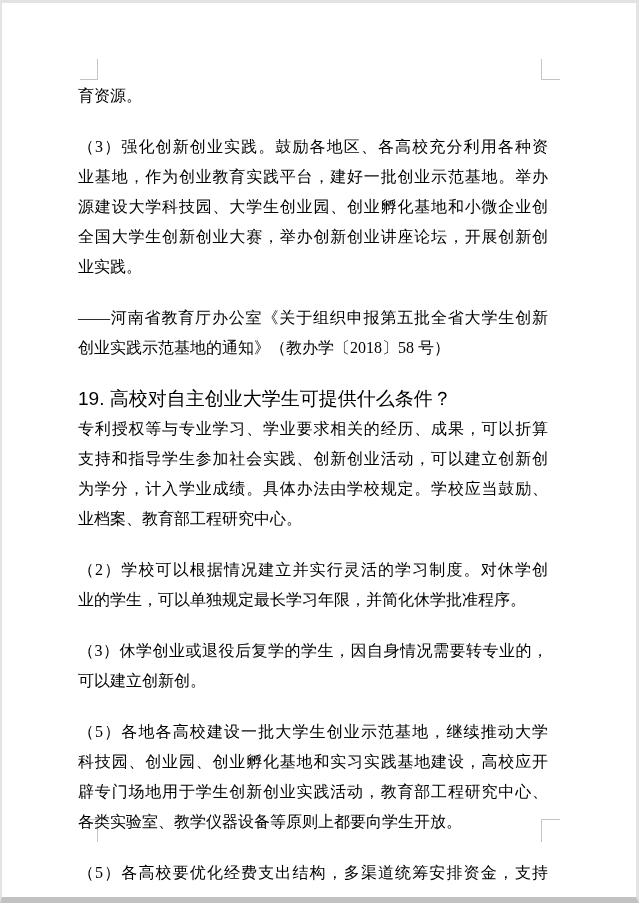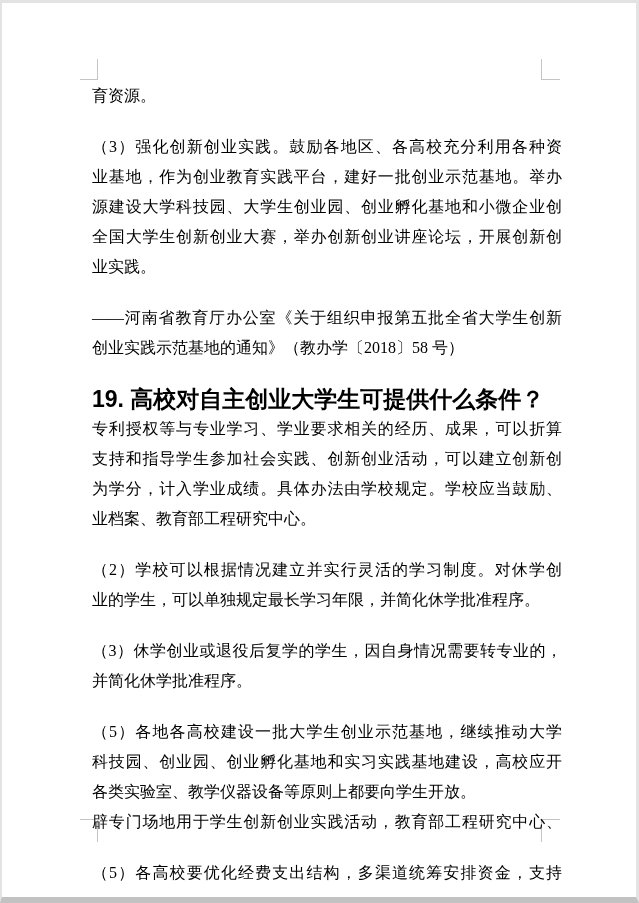--- a/index.html
+++ b/index.html
@@ -20,31 +20,31 @@
   .crop-tl{left:78px;top:56px;width:18px;height:21px;
     border-right:1px solid var(--crop,#c4c4c4);border-bottom:1px solid var(--crop,#c4c4c4);}
   .crop-tr{left:539px;top:56px;width:19px;height:21px;
     border-left:1px solid var(--crop,#c4c4c4);border-bottom:1px solid var(--crop,#c4c4c4);}
   .crop-bl{left:78px;top:816px;width:18px;height:23px;
     border-right:1px solid var(--crop,#c4c4c4);border-top:1px solid var(--crop,#c4c4c4);}
   .crop-br{left:539px;top:816px;width:19px;height:23px;
     border-left:1px solid var(--crop,#c4c4c4);border-top:1px solid var(--crop,#c4c4c4);}
 
   .text-area{
-    position:absolute;left:90px;top:78px;width:470px;
+    position:absolute;left:76px;top:78px;width:470px;
     color:var(--ink,#000000);
     font-size:16px;
   }
   .line{display:block;line-height:30px;min-height:30px;}
   .line.just{text-align:justify;text-align-last:justify;}
   .line.left{text-align:left;}
   .line.para{margin-top:21px;}
   .line.heading{
     font-family:"Liberation Sans","DejaVu Sans",sans-serif;
-    font-weight:700;font-size:23px;
+    font-weight:400;font-size:19px;
   }
 </style>
 </head>
 <body>
 
 <div class="page">
   <div class="crop crop-tl"></div>
   <div class="crop crop-tr"></div>
   <div class="crop crop-bl"></div>
   <div class="crop crop-br"></div>
@@ -59,20 +59,20 @@
       <div class="line just para">——河南省教育厅办公室《关于组织申报第五批全省大学生创新</div>
       <div class="line left">创业实践示范基地的通知》（教办学〔2018〕58 号）</div>
       <div class="line left para heading">19. 高校对自主创业大学生可提供什么条件？</div>
       <div class="line just">专利授权等与专业学习、学业要求相关的经历、成果，可以折算</div>
       <div class="line just">支持和指导学生参加社会实践、创新创业活动，可以建立创新创</div>
       <div class="line just">为学分，计入学业成绩。具体办法由学校规定。学校应当鼓励、</div>
       <div class="line left">业档案、教育部工程研究中心。</div>
       <div class="line just para">（2）学校可以根据情况建立并实行灵活的学习制度。对休学创</div>
       <div class="line left">业的学生，可以单独规定最长学习年限，并简化休学批准程序。</div>
       <div class="line just para">（3）休学创业或退役后复学的学生，因自身情况需要转专业的，</div>
-      <div class="line left">并简化休学批准程序。</div>
+      <div class="line left">可以建立创新创。</div>
       <div class="line just para">（5）各地各高校建设一批大学生创业示范基地，继续推动大学</div>
       <div class="line just">科技园、创业园、创业孵化基地和实习实践基地建设，高校应开</div>
+      <div class="line just">辟专门场地用于学生创新创业实践活动，教育部工程研究中心、</div>
       <div class="line left">各类实验室、教学仪器设备等原则上都要向学生开放。</div>
-      <div class="line just">辟专门场地用于学生创新创业实践活动，教育部工程研究中心、</div>
       <div class="line just para">（5）各高校要优化经费支出结构，多渠道统筹安排资金，支持</div>
     </div>
 </div>
 
 </body></html>

